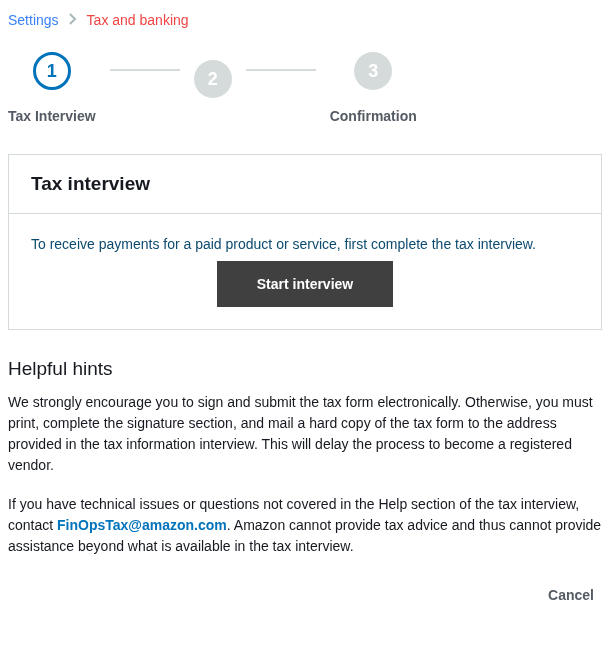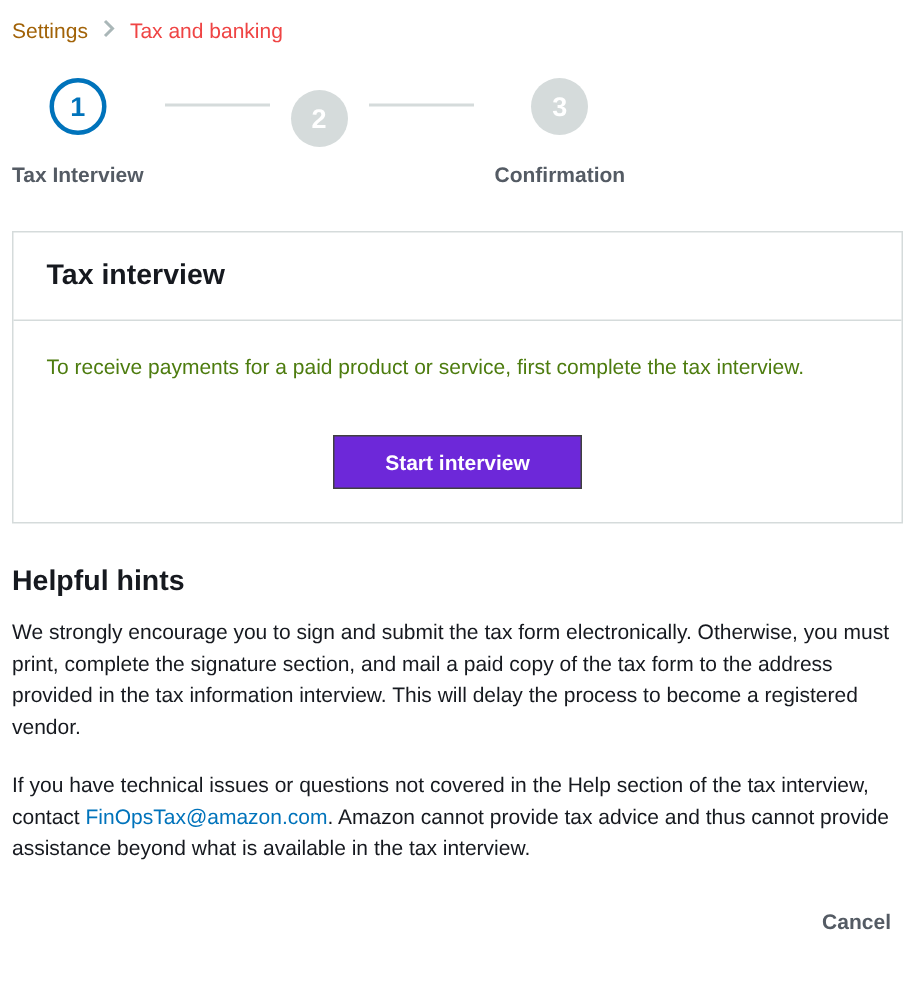--- a/index.html
+++ b/index.html
@@ -16,21 +16,21 @@
       padding: 8px;
     }
     .breadcrumb {
       display: flex;
       align-items: center;
       gap: 10px;
       padding: 4px 0 10px 0;
       font-size: 14px;
     }
     .breadcrumb a {
-      color: #a16207;
+      color: #3b82f6;
       text-decoration: none;
     }
     .breadcrumb .chevron {
       color: #aab7b8;
       font-size: 14px;
     }
     .breadcrumb .current {
       color: #ef4444;
     }
     .stepper {
@@ -89,52 +89,53 @@
     }
     .panel-header h2 {
       font-size: 19px;
       font-weight: 700;
       color: #16191f;
     }
     .panel-body {
       padding: 22px;
     }
     .panel-body p {
-      color: #4d7c0f;
-      font-size: 14px;
-      margin-bottom: 38px;
+      color: #0c4a6e;
+      font-size: 14px;
+      margin-bottom: 9px;
     }
     .btn-primary {
-      background: #6d28d9;
-      border: 1px solid #404040;
+      background: #404040;
+      border: 6px solid #404040;
       color: #ffffff;
       font-weight: bold;
       font-size: 14px;
       padding: 9px 34px;
       cursor: pointer;
       display: inline-block;
     }
     .btn-row {
       text-align: center;
     }
     .hints-title {
       font-size: 19px;
-      font-weight: 700;
+      font-weight: 400;
       color: #16191f;
       margin-bottom: 12px;
     }
     .hints p {
       font-size: 14px;
       color: #16191f;
       line-height: 1.5;
       margin-bottom: 18px;
     }
     .hints a {
       color: #0073bb;
       text-decoration: none;
+      font-weight: bold;
     }
     .footer-actions {
       text-align: right;
       padding-top: 6px;
     }
     .btn-cancel {
       background: none;
       border: none;
       font-weight: bold;
       font-size: 14px;
@@ -179,21 +180,21 @@
   <div class="panel-body">
     <p>To receive payments for a paid product or service, first complete the tax interview.</p>
     <div class="btn-row">
       <button class="btn-primary">Start interview</button>
     </div>
   </div>
 </section>
 
 <section class="hints">
   <h2 class="hints-title">Helpful hints</h2>
-  <p>We strongly encourage you to sign and submit the tax form electronically. Otherwise, you must print, complete the signature section, and mail a paid copy of the tax form to the address provided in the tax information interview. This will delay the process to become a registered vendor.</p>
+  <p>We strongly encourage you to sign and submit the tax form electronically. Otherwise, you must print, complete the signature section, and mail a hard copy of the tax form to the address provided in the tax information interview. This will delay the process to become a registered vendor.</p>
   <p>
     <span>If you have technical issues or questions not covered in the Help section of the tax interview, contact </span><a href="#">FinOpsTax@amazon.com</a><span>. Amazon cannot provide tax advice and thus cannot provide assistance beyond what is available in the tax interview.</span>
   </p>
 </section>
 
 <div class="footer-actions">
   <button class="btn-cancel">Cancel</button>
 </div>
 
 </body></html>

